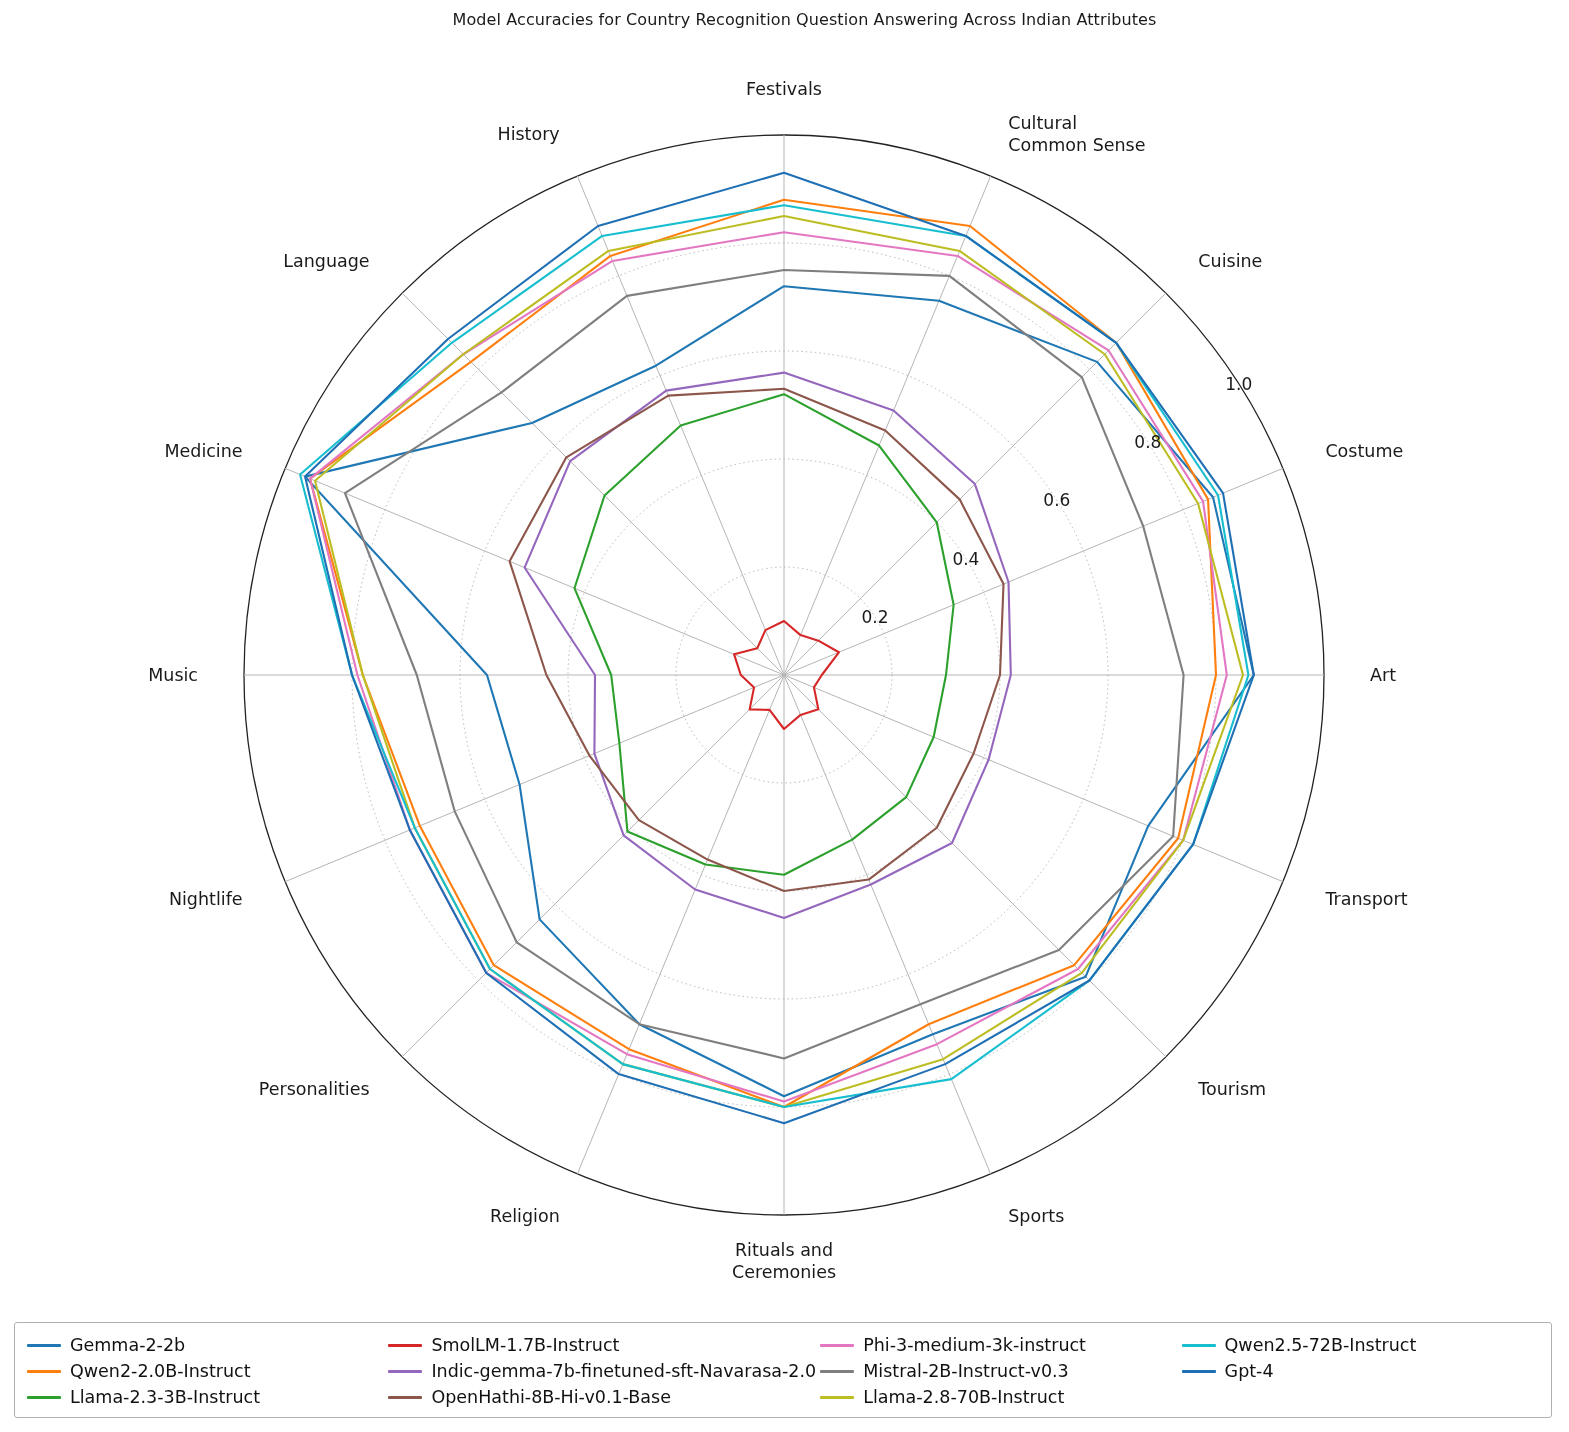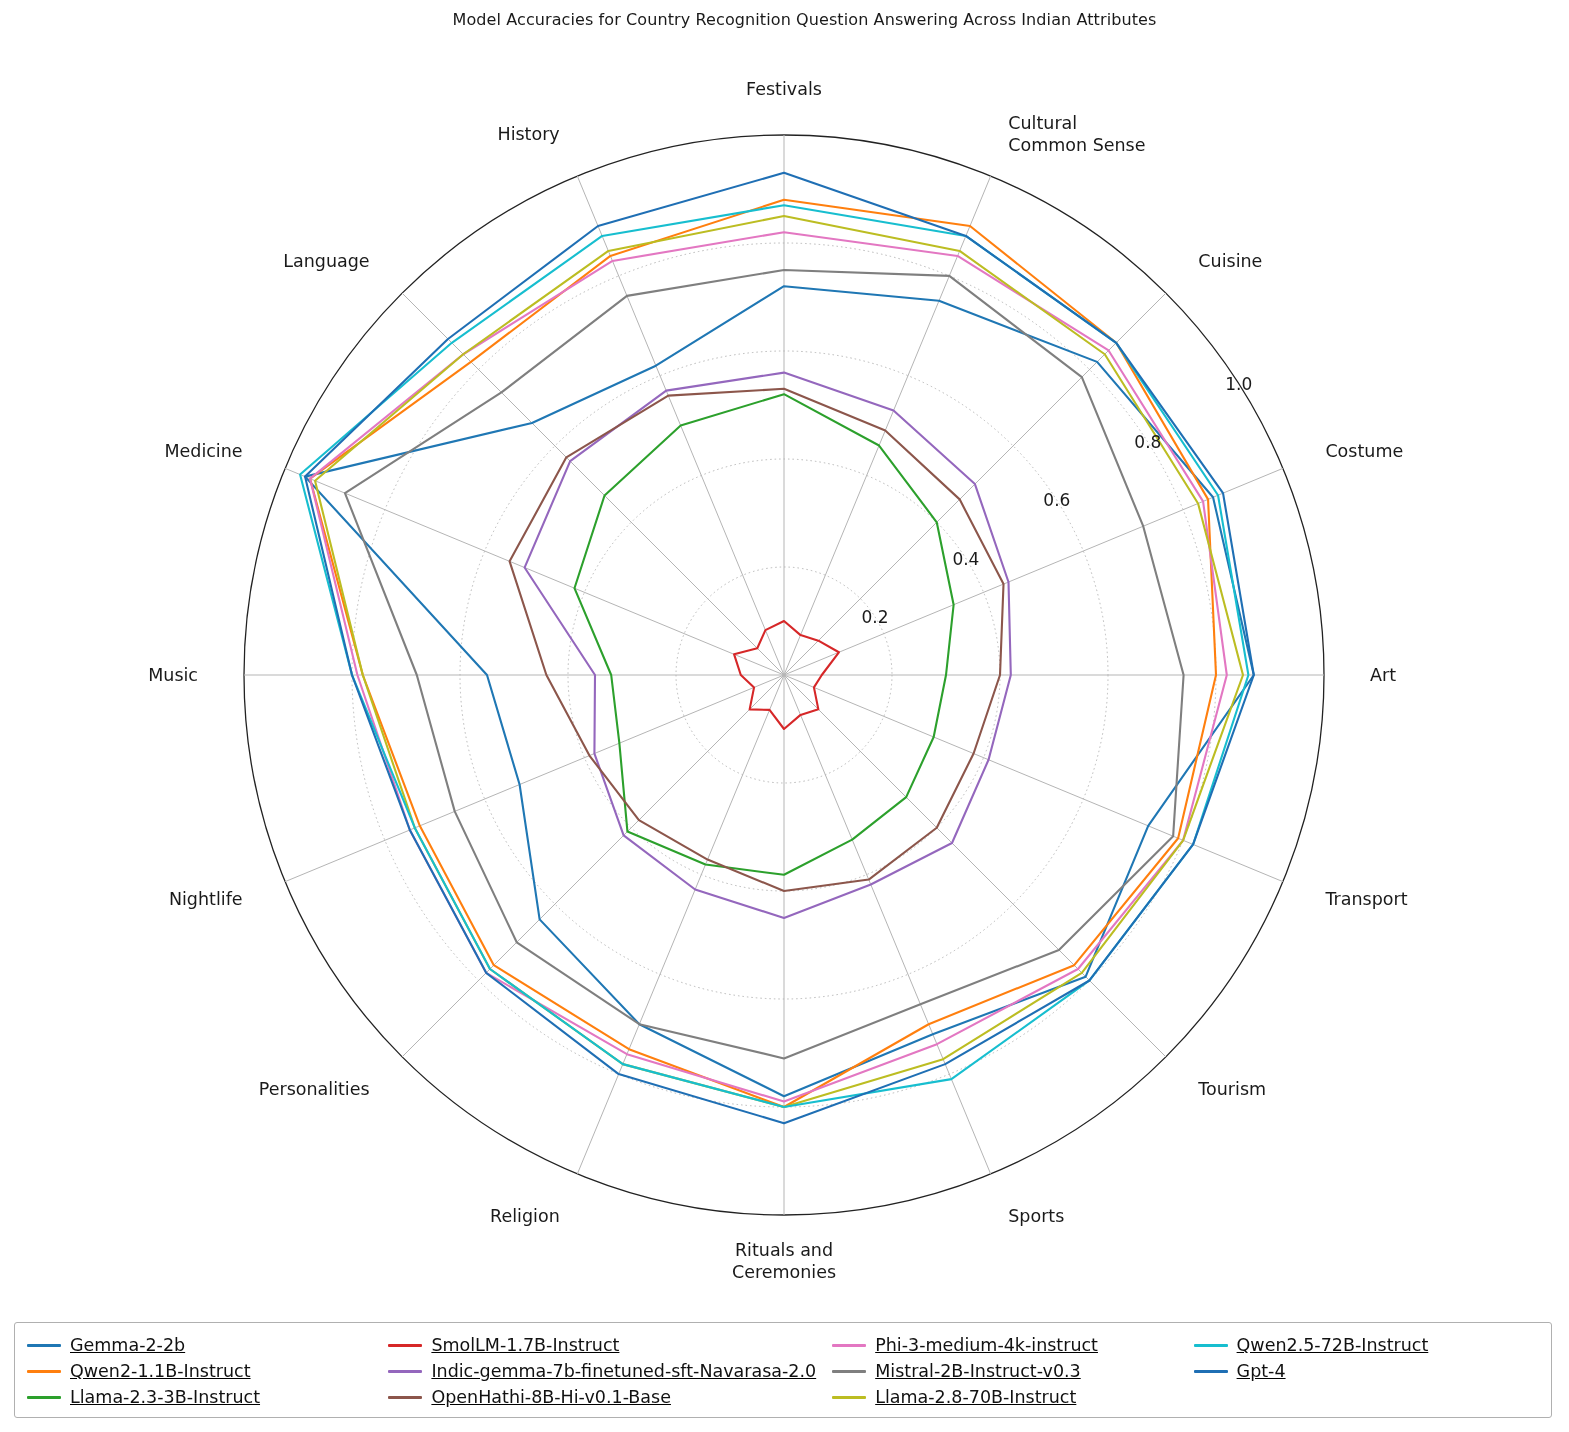--- a/index.html
+++ b/index.html
@@ -40,22 +40,21 @@
     width: 1538px;
     height: 96px;
     border: 1px solid #b0b0b0;
     border-radius: 3px;
     box-sizing: border-box;
     padding: 9px 12px;
     display: grid;
     grid-template-columns: repeat(4, 1fr);
     grid-auto-rows: 26px;
     align-items: center;
-    column-gap: 16px;
-    text-decoration: underline;
+    column-gap: 4px;
   }
   .legend-item {
     display: flex;
     align-items: center;
     gap: 9px;
     font-size: 17.5px;
     color: #111;
     white-space: nowrap;
   }
   .legend-swatch {
@@ -140,29 +139,29 @@
     <div class="legend-item">
       <span class="legend-swatch" style="background: rgb(31, 119, 180);"></span>
       <span>Gemma-2-2b</span>
     </div>
     <div class="legend-item">
       <span class="legend-swatch" style="background: rgb(214, 39, 40);"></span>
       <span>SmolLM-1.7B-Instruct</span>
     </div>
     <div class="legend-item">
       <span class="legend-swatch" style="background: rgb(227, 119, 194);"></span>
-      <span>Phi-3-medium-4k-instruct</span>
+      <span>Phi-3-medium-3k-instruct</span>
     </div>
     <div class="legend-item">
       <span class="legend-swatch" style="background: rgb(23, 190, 207);"></span>
       <span>Qwen2.5-72B-Instruct</span>
     </div>
     <div class="legend-item">
       <span class="legend-swatch" style="background: rgb(255, 127, 14);"></span>
-      <span>Qwen2-1.1B-Instruct</span>
+      <span>Qwen2-2.0B-Instruct</span>
     </div>
     <div class="legend-item">
       <span class="legend-swatch" style="background: rgb(148, 103, 189);"></span>
       <span>Indic-gemma-7b-finetuned-sft-Navarasa-2.0</span>
     </div>
     <div class="legend-item">
       <span class="legend-swatch" style="background: rgb(127, 127, 127);"></span>
       <span>Mistral-2B-Instruct-v0.3</span>
     </div>
     <div class="legend-item">

